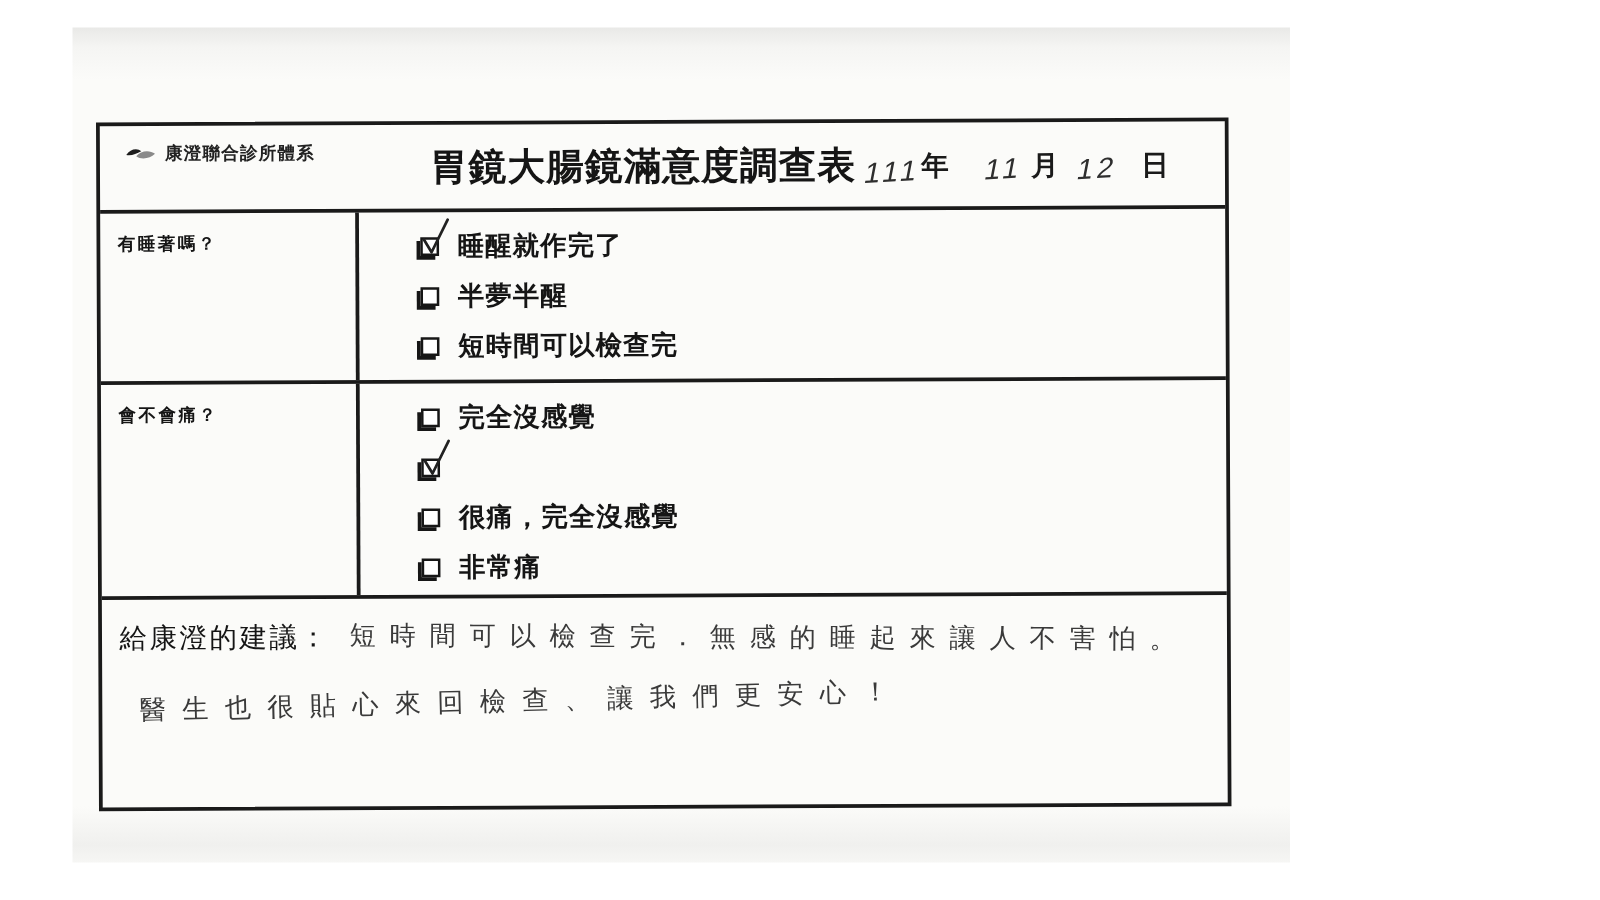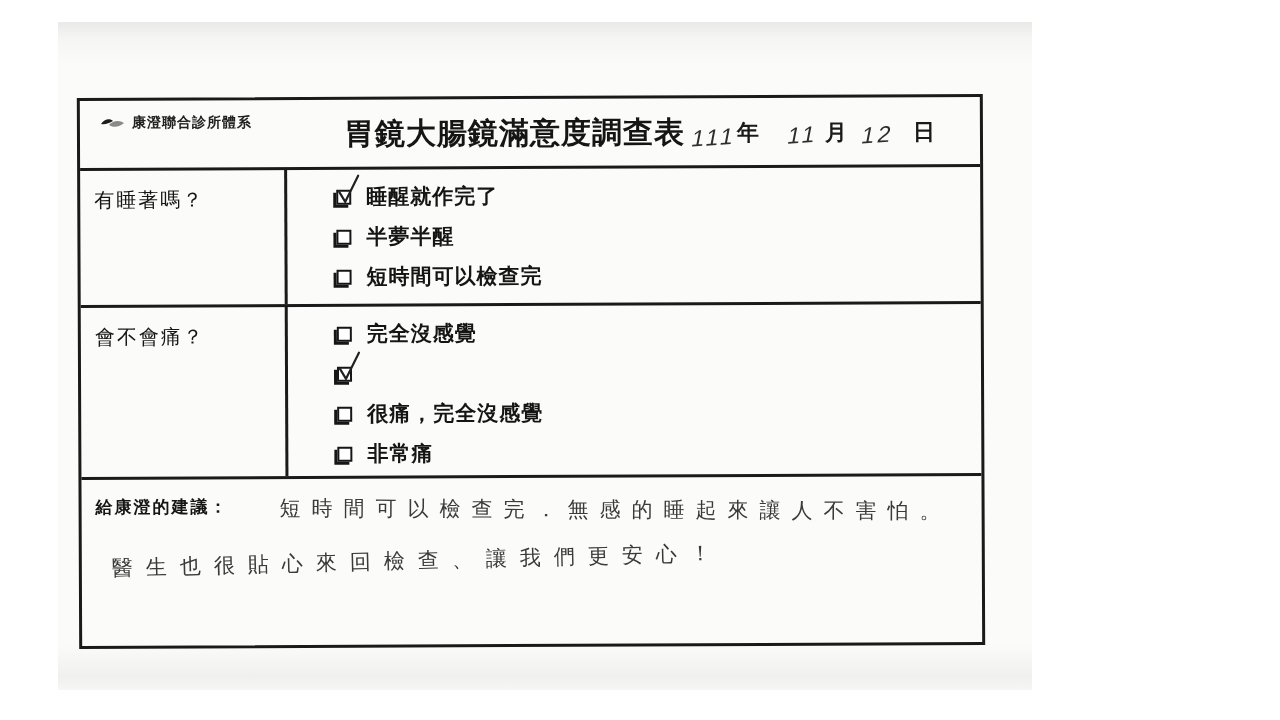--- a/index.html
+++ b/index.html
@@ -29,32 +29,32 @@
   .printed-label { font-size:22px; font-weight:700; color:#1a1a1a; }
   .hw { color:#2e2e2e; }
   .hw-num { font-size:23px; transform:skewX(-14deg) rotate(-3deg); display:inline-block;
             letter-spacing:3px; }
 
   .q-row { display:flex; flex:none; border-bottom:3px solid #1a1a1a; }
   .q-row-sleep { height:137px; }
   .q-row-pain  { height:172px; }
   .q-label-cell { width:207px; flex:none; border-right:3px solid #1a1a1a;
                   padding:16px 0 0 14px; }
-  .q-label { font-size:20px; font-weight:400; color:#151515; letter-spacing:2px; }
+  .q-label { font-size:14px; font-weight:700; color:#151515; letter-spacing:2px; }
   .q-options { padding:7px 0 0 49px; }
   .option { display:flex; align-items:center; height:40px;text-align:right; }
   .checkbox { position:relative; width:15px; height:15px; flex:none;
               border:2px solid #161616; background:#ffffff;
               box-shadow:-3px 3px 0 0 #161616; margin-right:15px; }
   .checkmark { position:absolute; left:-4px; top:-19px; pointer-events:none; }
   .option-label { font-size:21px; font-weight:700; color:#151515; letter-spacing:1px;
                   white-space:nowrap; }
 
   .suggestion-row { position:relative; flex:1; border-bottom:none; }
-  .s-label { position:absolute; left:14px; top:16px; font-size:17px; font-weight:700;
+  .s-label { position:absolute; left:14px; top:16px; font-size:22px; font-weight:400;
              color:#151515; letter-spacing:2px;text-align:center; }
   .hw-line { position:absolute; font-size:21px; letter-spacing:11px; white-space:nowrap;
              color:#3a3a3a; }
   .hw-line-1 { left:198px; top:18px; transform:rotate(0.5deg); }
   .hw-line-2 { left:30px;  top:68px; transform:rotate(-1.2deg); letter-spacing:13px; }
 </style>
 </head>
 <body>
 
 <div class="paper">

